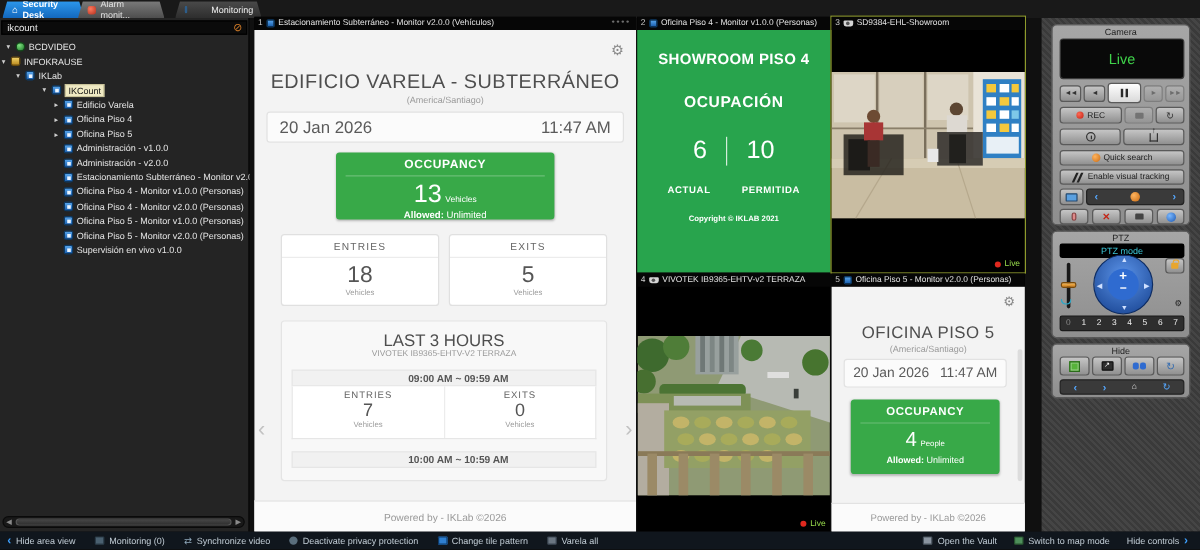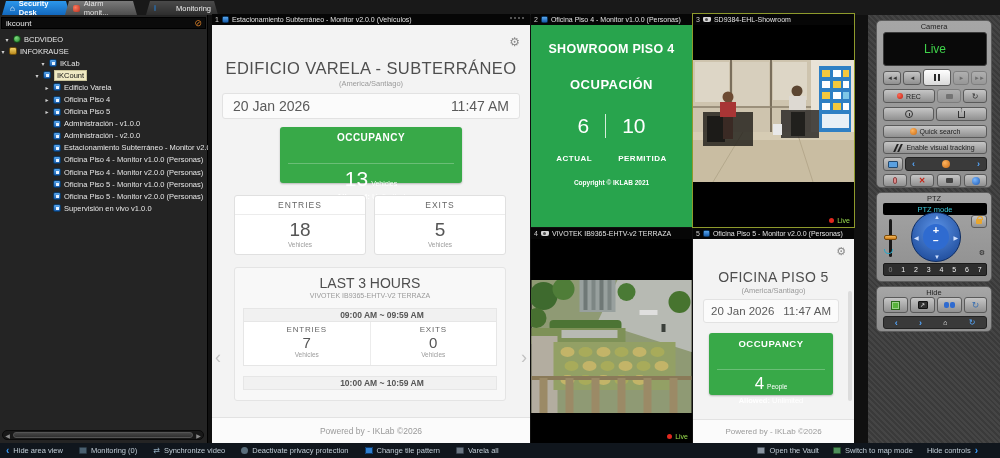--- a/index.html
+++ b/index.html
@@ -27,21 +27,21 @@
   .search-clear { color:#d97f28; font-size:9px; line-height:9px; margin-right:3px; }
   .tree { position:absolute; left:0; top:18px; width:208px; }
   .trow { position:relative; height:12.1px; display:flex; align-items:center; gap:3px; color:#e6e6e6; font-size:7.5px; white-space:nowrap; overflow:hidden; }
   .tw { width:6px; font-size:6px; color:#cfcfcf; text-align:center; flex:0 0 6px; }
   .ticon { width:8px; height:8px; border-radius:2px; flex:0 0 8px; border:1px solid #0c3a66; position:relative; }
   .ticon.blue { background:linear-gradient(#57a5ec,#1b5fae); }
   .ticon.blue::after { content:""; position:absolute; left:2px; top:2px; width:3px; height:3px; background:#eaf4ff; }
   .ticon.green { background:radial-gradient(circle at 35% 30%, #7fe07f, #1f7a2a); border-color:#114a18; border-radius:50%; }
   .ticon.yellow { background:linear-gradient(#f0d269,#bb8a1d); border-color:#6b4d0c; }
   .tsel { background:#efe9c3; color:#111; padding:0 2px; border:1px solid #c9c39a; }
-  .lvl0{padding-left:4px} .lvl1{} .lvl2{padding-left:40px} .lvl3{padding-left:34px} .lvl4{padding-left:44px}
+  .lvl0{padding-left:4px} .lvl1{} .lvl2{padding-left:12px} .lvl3{padding-left:34px} .lvl4{padding-left:44px}
   .hscroll { position:absolute; left:2px; bottom:3px; width:202px; height:10px; background:#181818; border:1px solid #0a0a0a; border-radius:5px; display:flex; align-items:center; }
   .hs-arrow { width:9px; color:#8a8a8a; font-size:6px; text-align:center; }
   .hs-thumb { height:6px; flex:1; margin:0 1px; background:linear-gradient(#464646,#303030); border:1px solid #555; border-radius:4px; }
 
   
   .tile { position:absolute; background:#000; }
   .tile-head { position:absolute; left:0; top:0; right:0; height:11px; background:#060606; display:flex; align-items:center; gap:3px; padding:0 3px; color:#e3e3e3; font-size:7px; white-space:nowrap; overflow:hidden; }
   .tnum { color:#cfcfcf; font-size:7px; }
   .appicon { width:7px; height:7px; border-radius:1.5px; background:linear-gradient(#57a5ec,#1b5fae); border:1px solid #0c3a66; flex:0 0 7px; }
   .camicon { width:8px; height:5px; background:#d5d5d5; border-radius:1px 1px 2px 2px; flex:0 0 8px; position:relative; }
@@ -53,21 +53,21 @@
   .live-dot { width:5px; height:5px; border-radius:50%; background:#e0281e; }
 
   
   .dash { position:absolute; left:0; top:11px; right:0; bottom:0; background:#f3f3f3; color:#4e4e4e; }
   .gear { position:absolute; color:#8a8a8a; font-size:12px; }
   .d-title { position:absolute; width:100%; text-align:center; letter-spacing:.4px; }
   .d-sub { position:absolute; width:100%; text-align:center; color:#9a9a9a; }
   .card { position:absolute; background:#fbfbfb; border:1px solid #e2e2e2; border-radius:3px; }
   .daterow { display:flex; justify-content:space-between; align-items:center; padding:0 10px; font-size:14px; color:#5a5a5a; }
   .greenbox { position:absolute; background:#38a948; border-radius:3px; color:#fff; text-align:center; box-shadow:0 1px 2px rgba(0,0,0,.25); }
-  .gb-label { font-weight:bold; letter-spacing:.5px; padding-top:5px; border-bottom:1px solid rgba(255,255,255,.25); padding-bottom:20px; margin:0 8px; }
+  .gb-label { font-weight:bold; letter-spacing:.5px; padding-top:5px; border-bottom:1px solid rgba(255,255,255,.25); padding-bottom:3px; margin:0 8px; }
   .gb-valrow { display:flex; align-items:baseline; justify-content:center; gap:3px; }
   .statcard { position:absolute; background:#fff; border:1px solid #e0e0e0; border-radius:3px; text-align:center; }
   .sc-head { font-size:8.5px; letter-spacing:1px; color:#666; border-bottom:1px solid #ececec; padding:4px 0; }
   .sc-val { font-size:19px; color:#555; margin-top:4px; }
   .sc-unit { font-size:6.5px; color:#9c9c9c; }
   .last3 { position:absolute; background:#f8f8f8; border:1px solid #e4e4e4; border-radius:3px; }
   .l3-title { text-align:center; font-size:14px; color:#4e4e4e; padding-top:7px; }
   .l3-cam { text-align:center; font-size:7px; color:#9a9a9a; margin-top:1px; }
   .rangehead { position:absolute; left:8px; right:8px; height:14px; background:#f1f1f1; border:1px solid #e6e6e6; font-size:8.5px; font-weight:bold; color:#555; display:flex; align-items:center; justify-content:center;padding-left:24px; }
   .rangecells { position:absolute; left:8px; right:8px; height:44px; background:#fff; border:1px solid #e6e6e6; border-top:none; display:flex; }
@@ -145,21 +145,21 @@
   .binoc-ic { display:flex; gap:1px; }
   .binoc-ic i { width:5px; height:6px; background:#2f6bd0; border-radius:2px; }
   .refresh-ic { color:#3a6fb0; font-size:9px; }
   .tile-bottomrow { position:absolute; left:6px; top:29px; width:104px; height:13px; background:#3a3a3a; border:1px solid #222; border-radius:3px; display:flex; align-items:center; justify-content:space-around; }
   .home-w { color:#eee; font-size:7px; }
   .sync-b { color:#55a8ff; font-size:8px; }
 
   
   .bottombar { position:absolute; left:0; top:443px; width:1000px; height:15px; background:#10161d; color:#c2cdd6; font-size:7.5px; }
   .bb-left { position:absolute; left:6px; top:0; height:15px; display:flex; align-items:center; gap:16px; }
-  .bb-right { position:absolute; right:22px; top:0; height:15px; display:flex; align-items:center; gap:14px; }
+  .bb-right { position:absolute; right:10px; top:0; height:15px; display:flex; align-items:center; gap:14px; }
   .bb-item { display:flex; align-items:center; gap:4px; }
   .bb-chev { color:#3da0ff; font-size:10px; font-weight:bold; }
   .bb-ic { width:8px; height:7px; border-radius:1px; }
   .ic-monitoring { background:#4a6070; border:1px solid #2a3a46; }
   .ic-sync { background:transparent; color:#8fa8ba; font-size:8px; width:auto; }
   .ic-privacy { background:#5a6e7c; border-radius:50%; width:7px; height:7px; }
   .ic-tilepat { background:#2f7fd0; box-shadow:inset 0 0 0 1px #0d3a6a; }
   .ic-clear { background:#6b7682; border:1px solid #3a4450; }
   .ic-vault { background:#8a94a0; border:1px solid #4a545e; }
   .ic-map { background:#4e8f5a; border:1px solid #27512e; }

